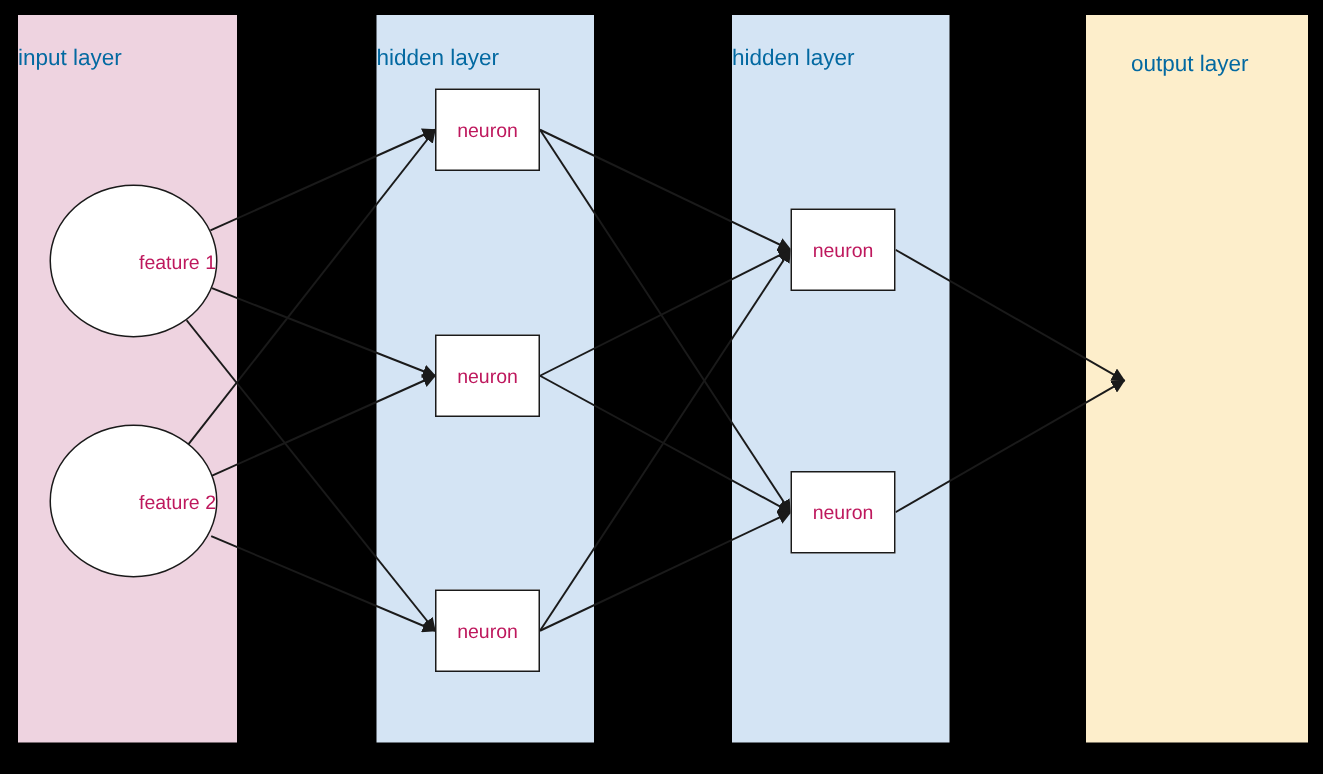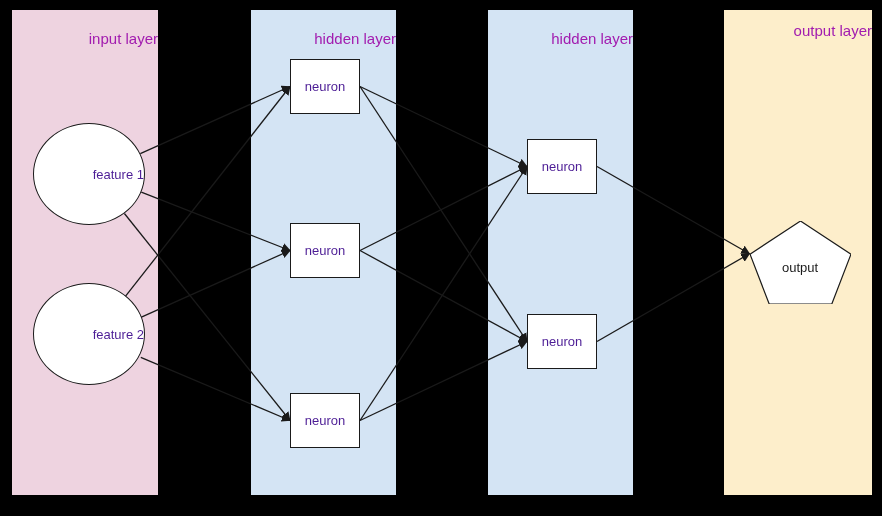--- a/index.html
+++ b/index.html
@@ -16,41 +16,41 @@
     font-family: "Liberation Sans", sans-serif;
   }
   .layer-panel {
     position: absolute;
     box-sizing: border-box;
   }
   .layer-title {
     position: absolute;
     left: 0;
     right: 0;
-    text-align: right;
-    color: #a21caf;
+    text-align: left;
+    color: #0369a1;
     font-size: 15px;
     font-family: "Liberation Sans", sans-serif;
     line-height: 18px;
   }
   .edges {
     position: absolute;
     left: 0;
     top: 0;
     width: 882px;
     height: 516px;
     pointer-events: none;
   }
   .node {
     position: absolute;
     display: flex;
     align-items: center;
     justify-content: center;
     box-sizing: border-box;
-    color: #4c1d95;
+    color: #be185d;
     font-size: 13px;
     font-family: "Liberation Sans", sans-serif;
     background: #ffffff;
     border: 1.2px solid #1a1a1a;
   }
   .node-circle {
     border-radius: 50%;
     justify-content: flex-end;
   }
   .node-rect { }
@@ -78,21 +78,21 @@
   <div class="layer-panel" id="panel-input" style="left: 12px; top: 10px; width: 146px; height: 485px; background: rgb(238, 211, 224);">
     <div class="layer-title" style="top: 20px;">input layer</div>
   </div>
   <div class="layer-panel" id="panel-hidden1" style="left: 251px; top: 10px; width: 145px; height: 485px; background: rgb(212, 228, 244);">
     <div class="layer-title" style="top: 20px;">hidden layer</div>
   </div>
   <div class="layer-panel" id="panel-hidden2" style="left: 488px; top: 10px; width: 145px; height: 485px; background: rgb(212, 228, 244);">
     <div class="layer-title" style="top: 20px;">hidden layer</div>
   </div>
   <div class="layer-panel" id="panel-output" style="left: 724px; top: 10px; width: 148px; height: 485px; background: rgb(253, 238, 203);">
-    <div class="layer-title" style="top: 12px;">output layer</div>
+    <div class="layer-title" style="top: 24px; padding-left: 30px;">output layer</div>
   </div>
 
   <svg class="edges" id="edge-svg" viewBox="0 0 882 516" xmlns="http://www.w3.org/2000/svg">
     <defs>
       <marker id="arrow" viewBox="0 0 10 10" refX="9" refY="5" markerWidth="7" markerHeight="7" orient="auto-start-reverse">
         <path d="M 0 0 L 10 5 L 0 10 z" fill="#1a1a1a"></path>
       </marker>
     </defs>
     <g id="edge-group">
         <line x1="140.3" y1="153.6" x2="290.0" y2="86.5" stroke="#1a1a1a" stroke-width="1.3" marker-end="url(#arrow)"></line>
@@ -129,20 +129,14 @@
     <span>neuron</span>
   </div>
 
   <div class="node node-rect" id="node-h2-0" style="left: 527px; top: 139px; width: 70px; height: 55px;">
     <span>neuron</span>
   </div>
   <div class="node node-rect" id="node-h2-1" style="left: 527px; top: 314px; width: 70px; height: 55px;">
     <span>neuron</span>
   </div>
 
-  <div class="node-pentagon" id="node-out-0" style="left: 749.5px; top: 220.5px; width: 101px; height: 83px;">
-    <svg id="pent-svg" style="position:absolute;left:0;top:0;" xmlns="http://www.w3.org/2000/svg" width="101" height="83" viewBox="0 0 101 83">
-        <polygon points="50.5,0.0 101.0,33.2 81.8,83.0 19.2,83.0 0.0,33.2" fill="#ffffff" stroke="#1a1a1a" stroke-width="1.2"></polygon>
-      </svg>
-    <span class="pent-label">output</span>
-  </div>
 
 </div>
 
 </body></html>

